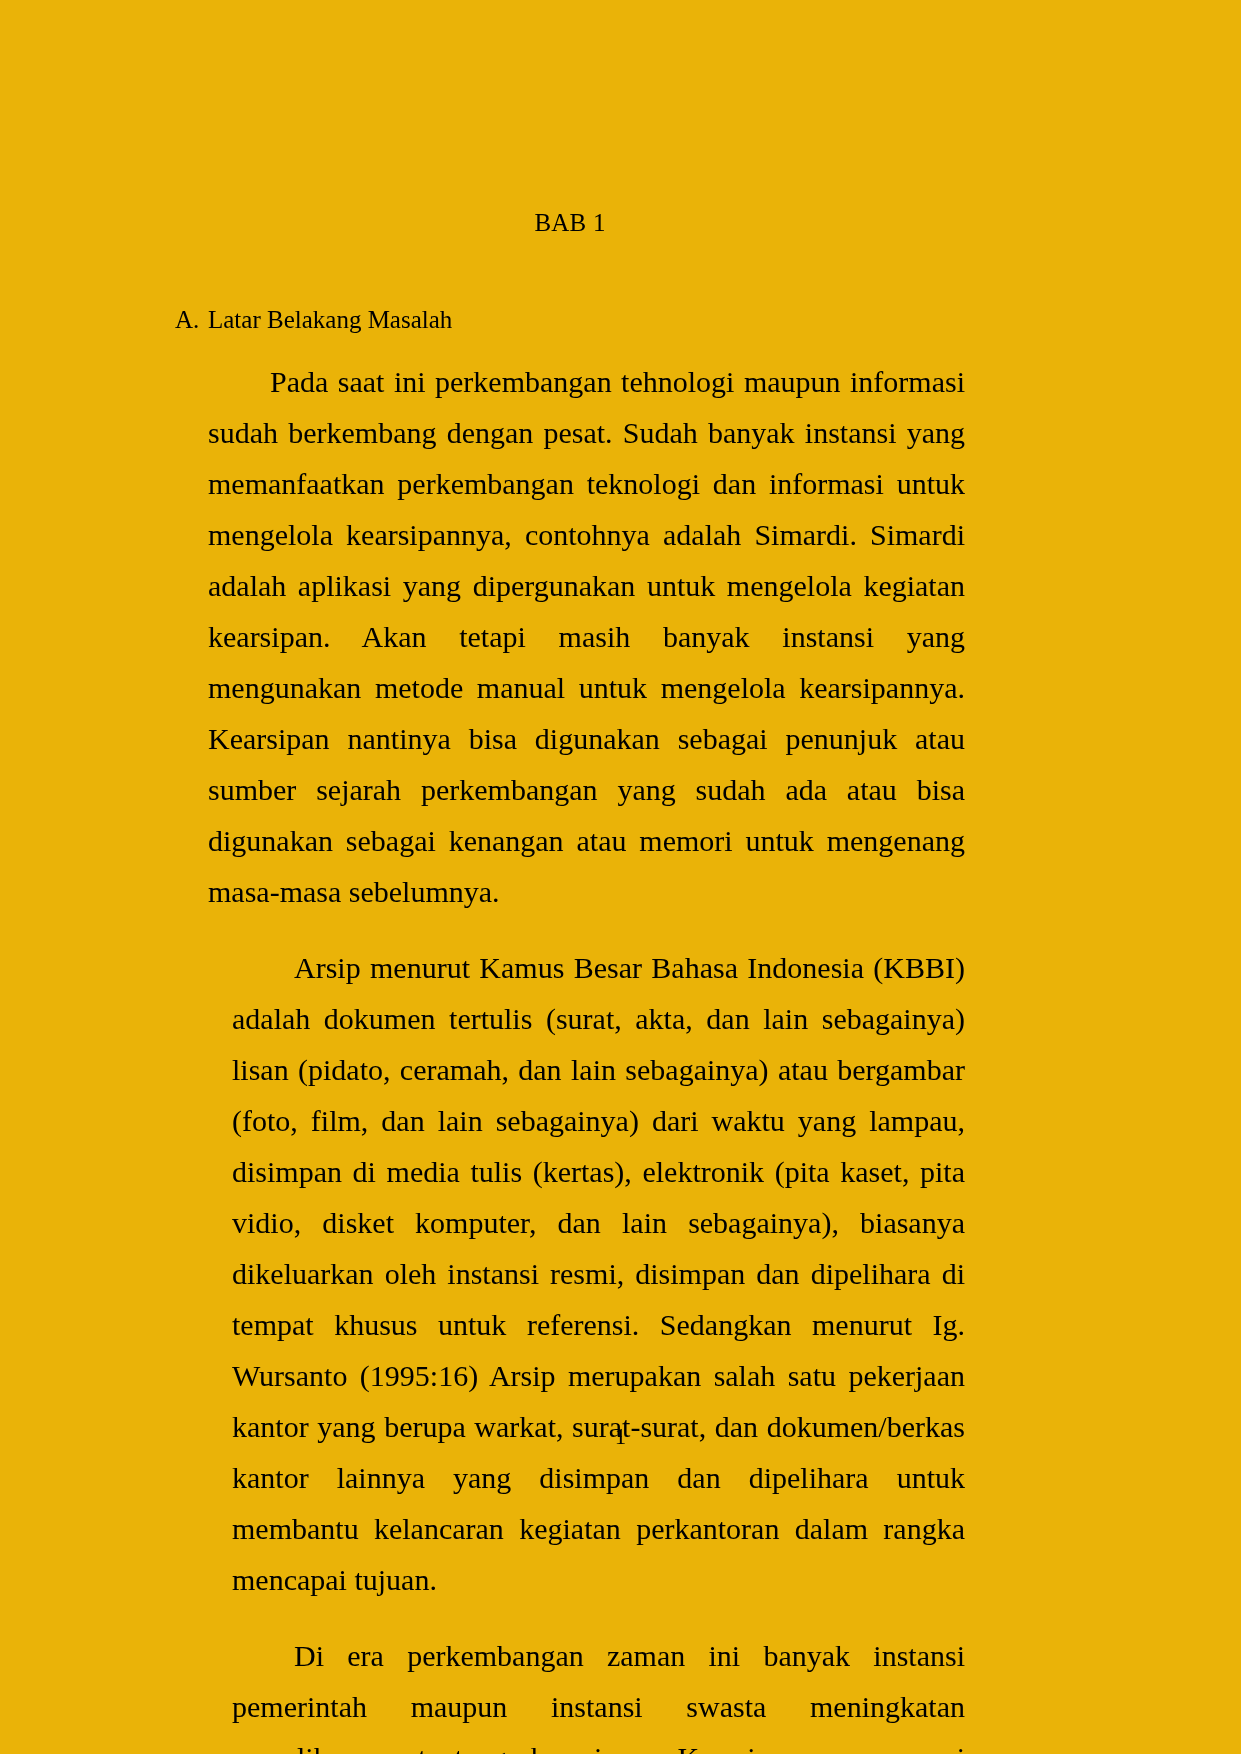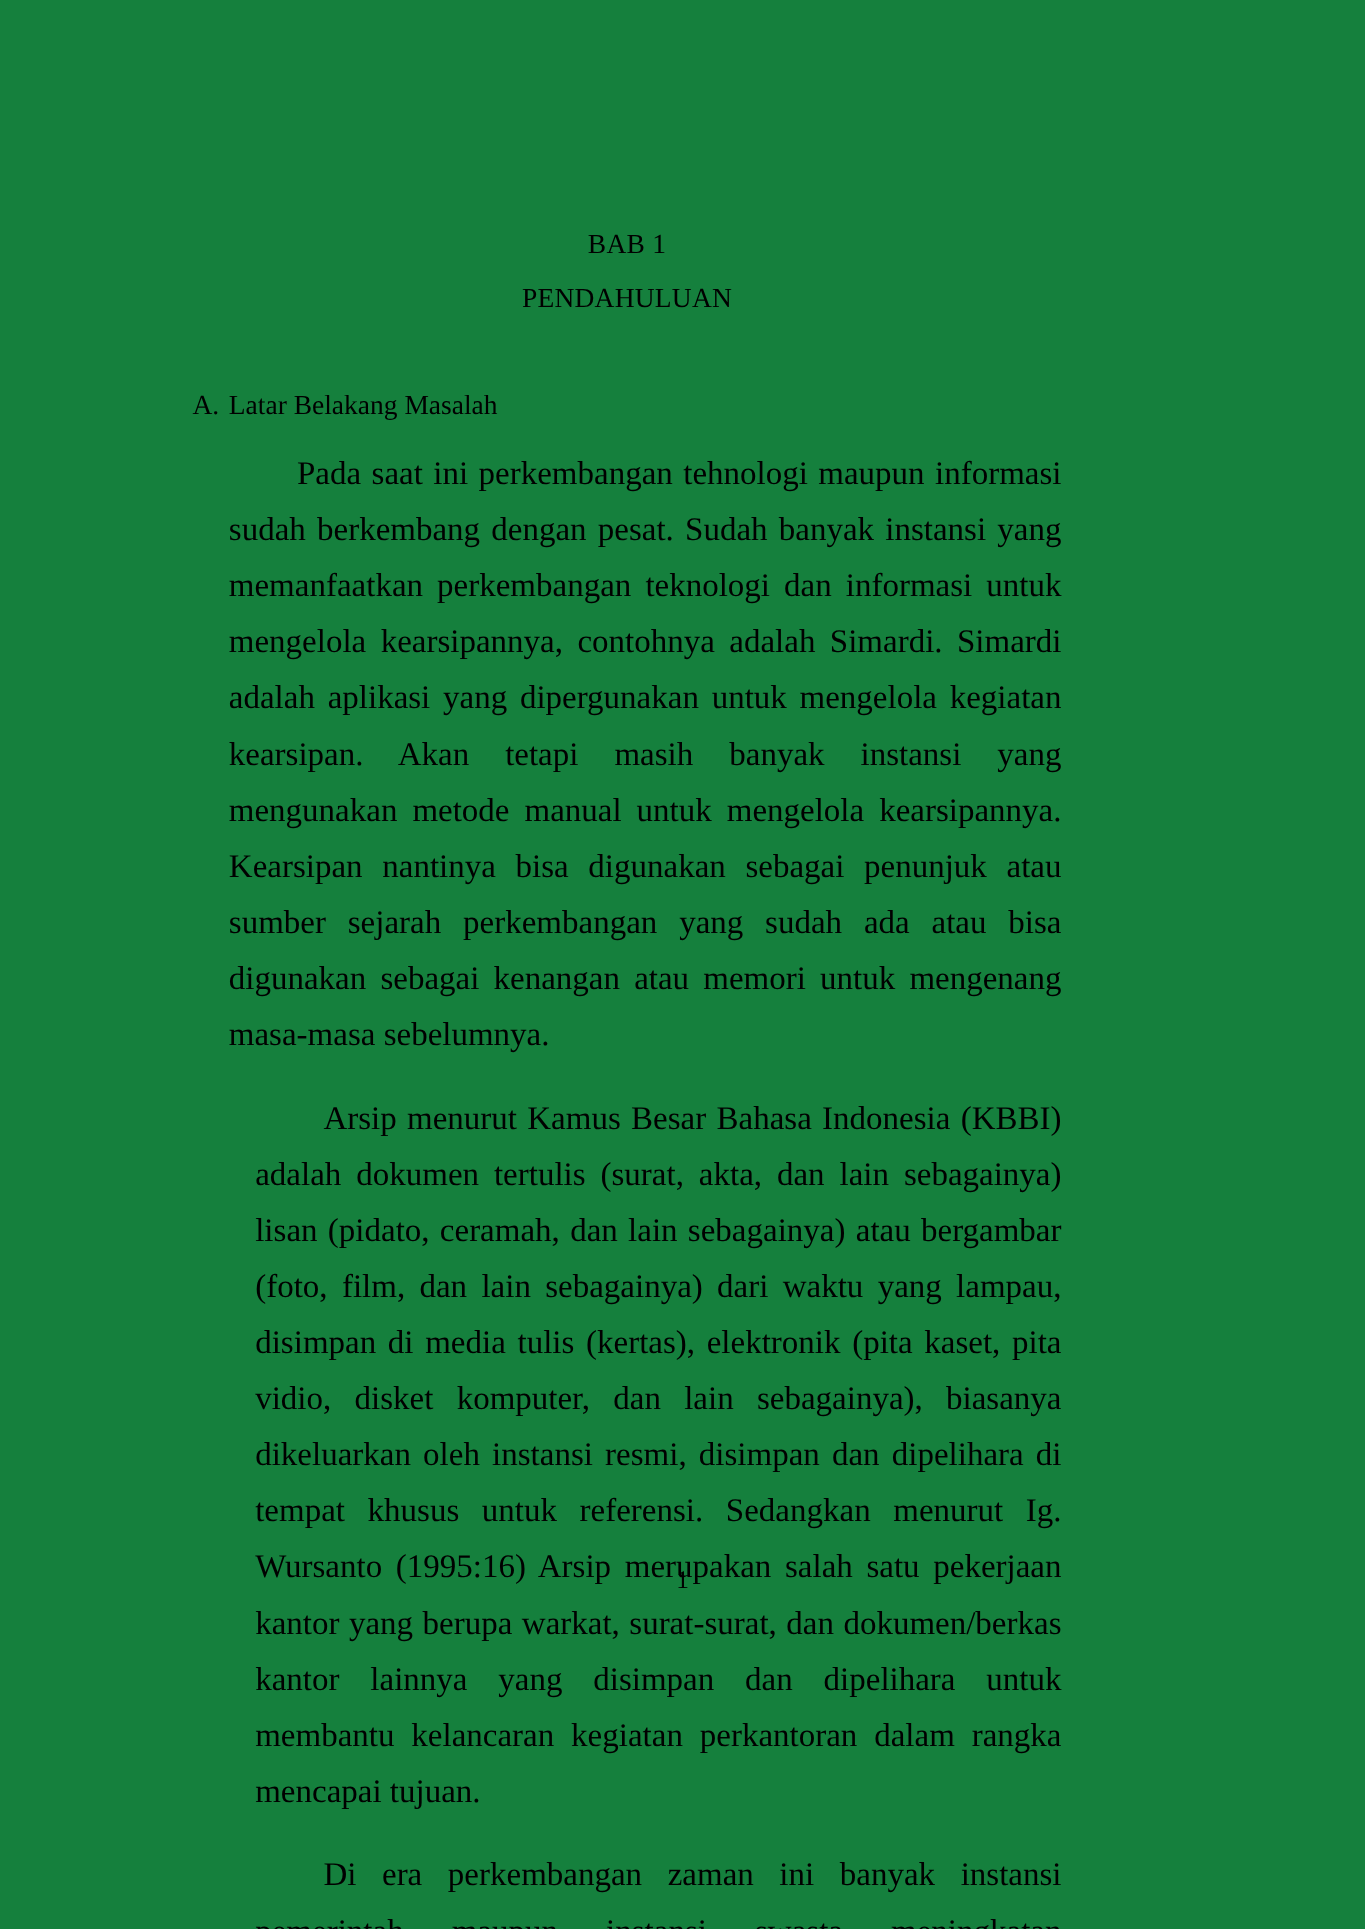--- a/index.html
+++ b/index.html
@@ -9,21 +9,21 @@
   }
   body {
     font-family: "Liberation Serif", "DejaVu Serif", serif;
     color: #000000;
   }
   .page {
     position: relative;
     width: 1241px;
     height: 1754px;
     margin: 0 auto;
-    background: #15803d;
+    background: #eab308;
     box-sizing: border-box;
     overflow: hidden;
   }
   .content {
     position: absolute;
     left: 175px;
     top: 0;
     width: 790px;
   }
   .chapter-heading {
@@ -81,21 +81,20 @@
 </style>
 </head>
 <body>
 
 <div class="page">
 
   <div class="content">
 
     <div class="chapter-heading bab">BAB 1</div>
 
-    <div class="chapter-heading title">PENDAHULUAN</div>
 
     <div class="section-heading">
       <span class="section-letter">A.</span>
       <span class="section-text">Latar Belakang Masalah</span>
     </div>
 
     <div class="body-block">
       <p class="para">Pada saat ini perkembangan tehnologi maupun informasi sudah berkembang dengan pesat. Sudah banyak instansi yang memanfaatkan perkembangan teknologi dan informasi untuk mengelola kearsipannya, contohnya adalah Simardi. Simardi adalah aplikasi yang dipergunakan untuk mengelola kegiatan kearsipan. Akan tetapi masih banyak instansi yang mengunakan metode manual untuk mengelola kearsipannya. Kearsipan nantinya bisa digunakan sebagai penunjuk atau sumber sejarah perkembangan yang sudah ada atau bisa digunakan sebagai kenangan atau memori untuk mengenang masa-masa sebelumnya.</p>
       <p class="para">Arsip menurut Kamus Besar Bahasa Indonesia (KBBI) adalah dokumen tertulis (surat, akta, dan lain sebagainya) lisan (pidato, ceramah, dan lain sebagainya) atau bergambar (foto, film, dan lain sebagainya) dari waktu yang lampau, disimpan di media tulis (kertas), elektronik (pita kaset, pita vidio, disket komputer, dan lain sebagainya), biasanya dikeluarkan oleh instansi resmi, disimpan dan dipelihara di tempat khusus untuk referensi. Sedangkan menurut Ig. Wursanto (1995:16) Arsip merupakan salah satu pekerjaan kantor yang berupa warkat, surat-surat, dan dokumen/berkas kantor lainnya yang disimpan dan dipelihara untuk membantu kelancaran kegiatan perkantoran dalam rangka mencapai tujuan.</p>
       <p class="para">Di era perkembangan zaman ini banyak instansi pemerintah maupun instansi swasta meningkatan pemeliharaan tentang kearsipan. Kearsipan mempunyai peranan sebagai pusat ingatan, sumber informasi, penganalisa, pembuat keputusan, pertanggungjawaban, serta alat pengawasan yang sangat diperlukan organisasi maupun instansi dalam melaksanakan kegiatannya.</p>

